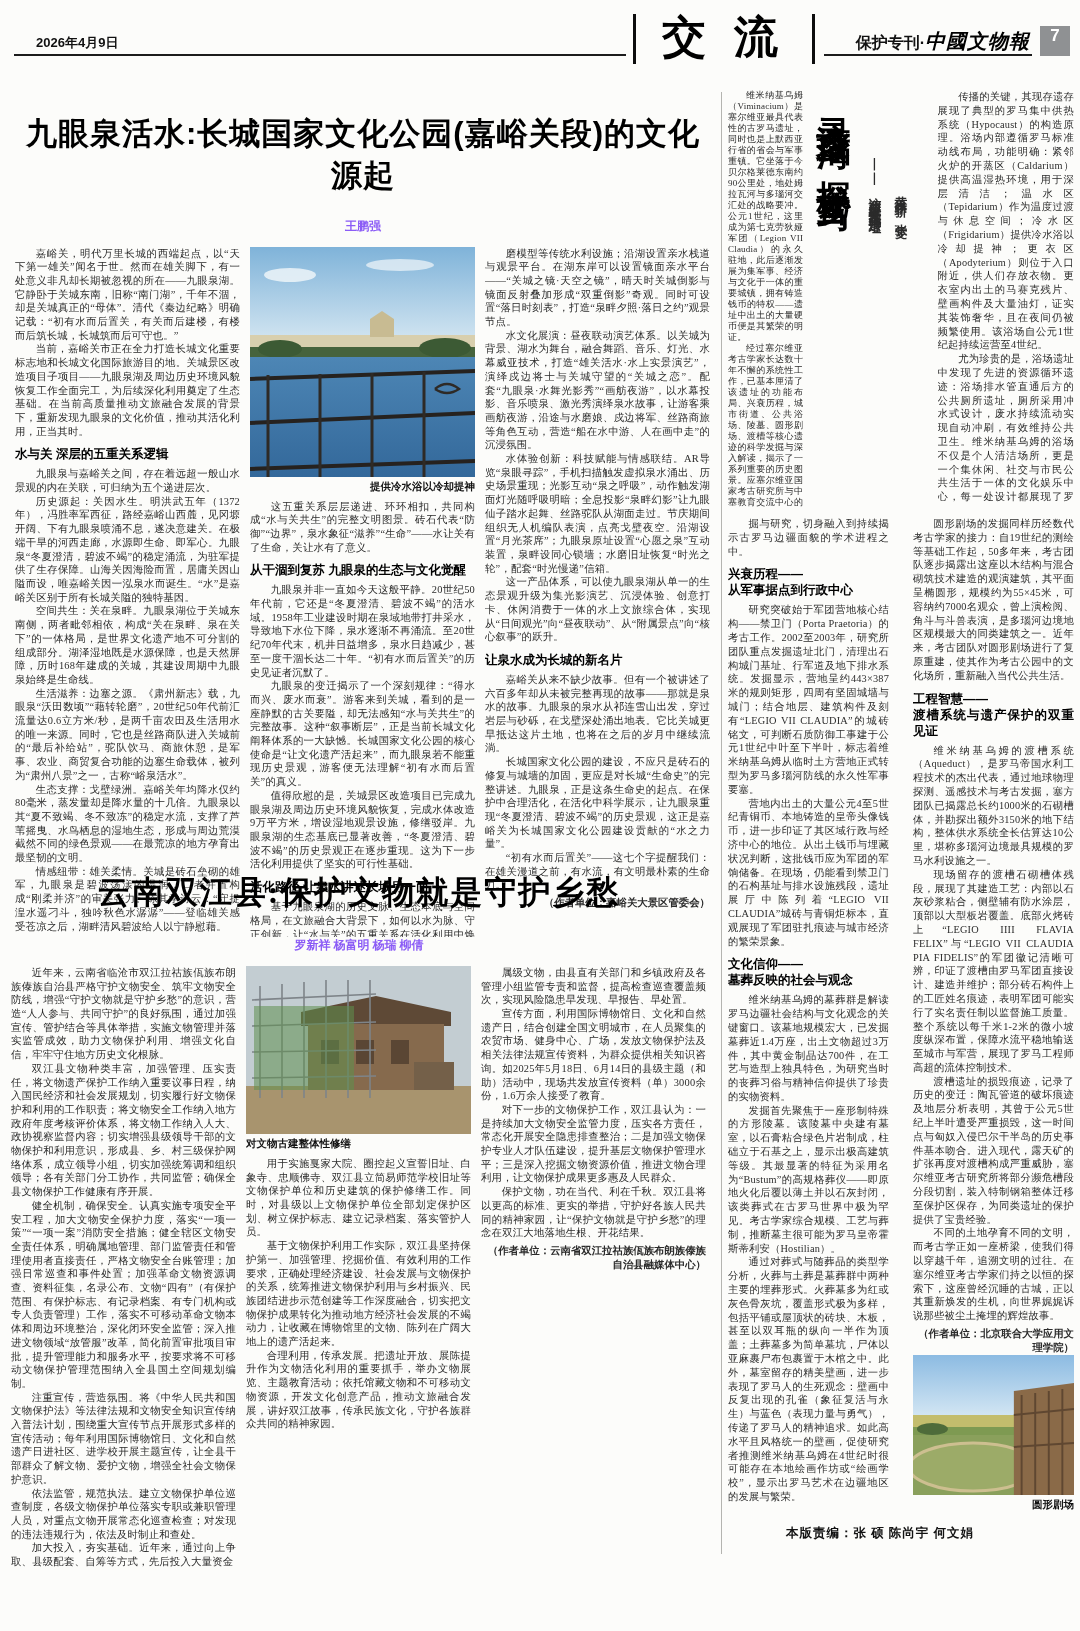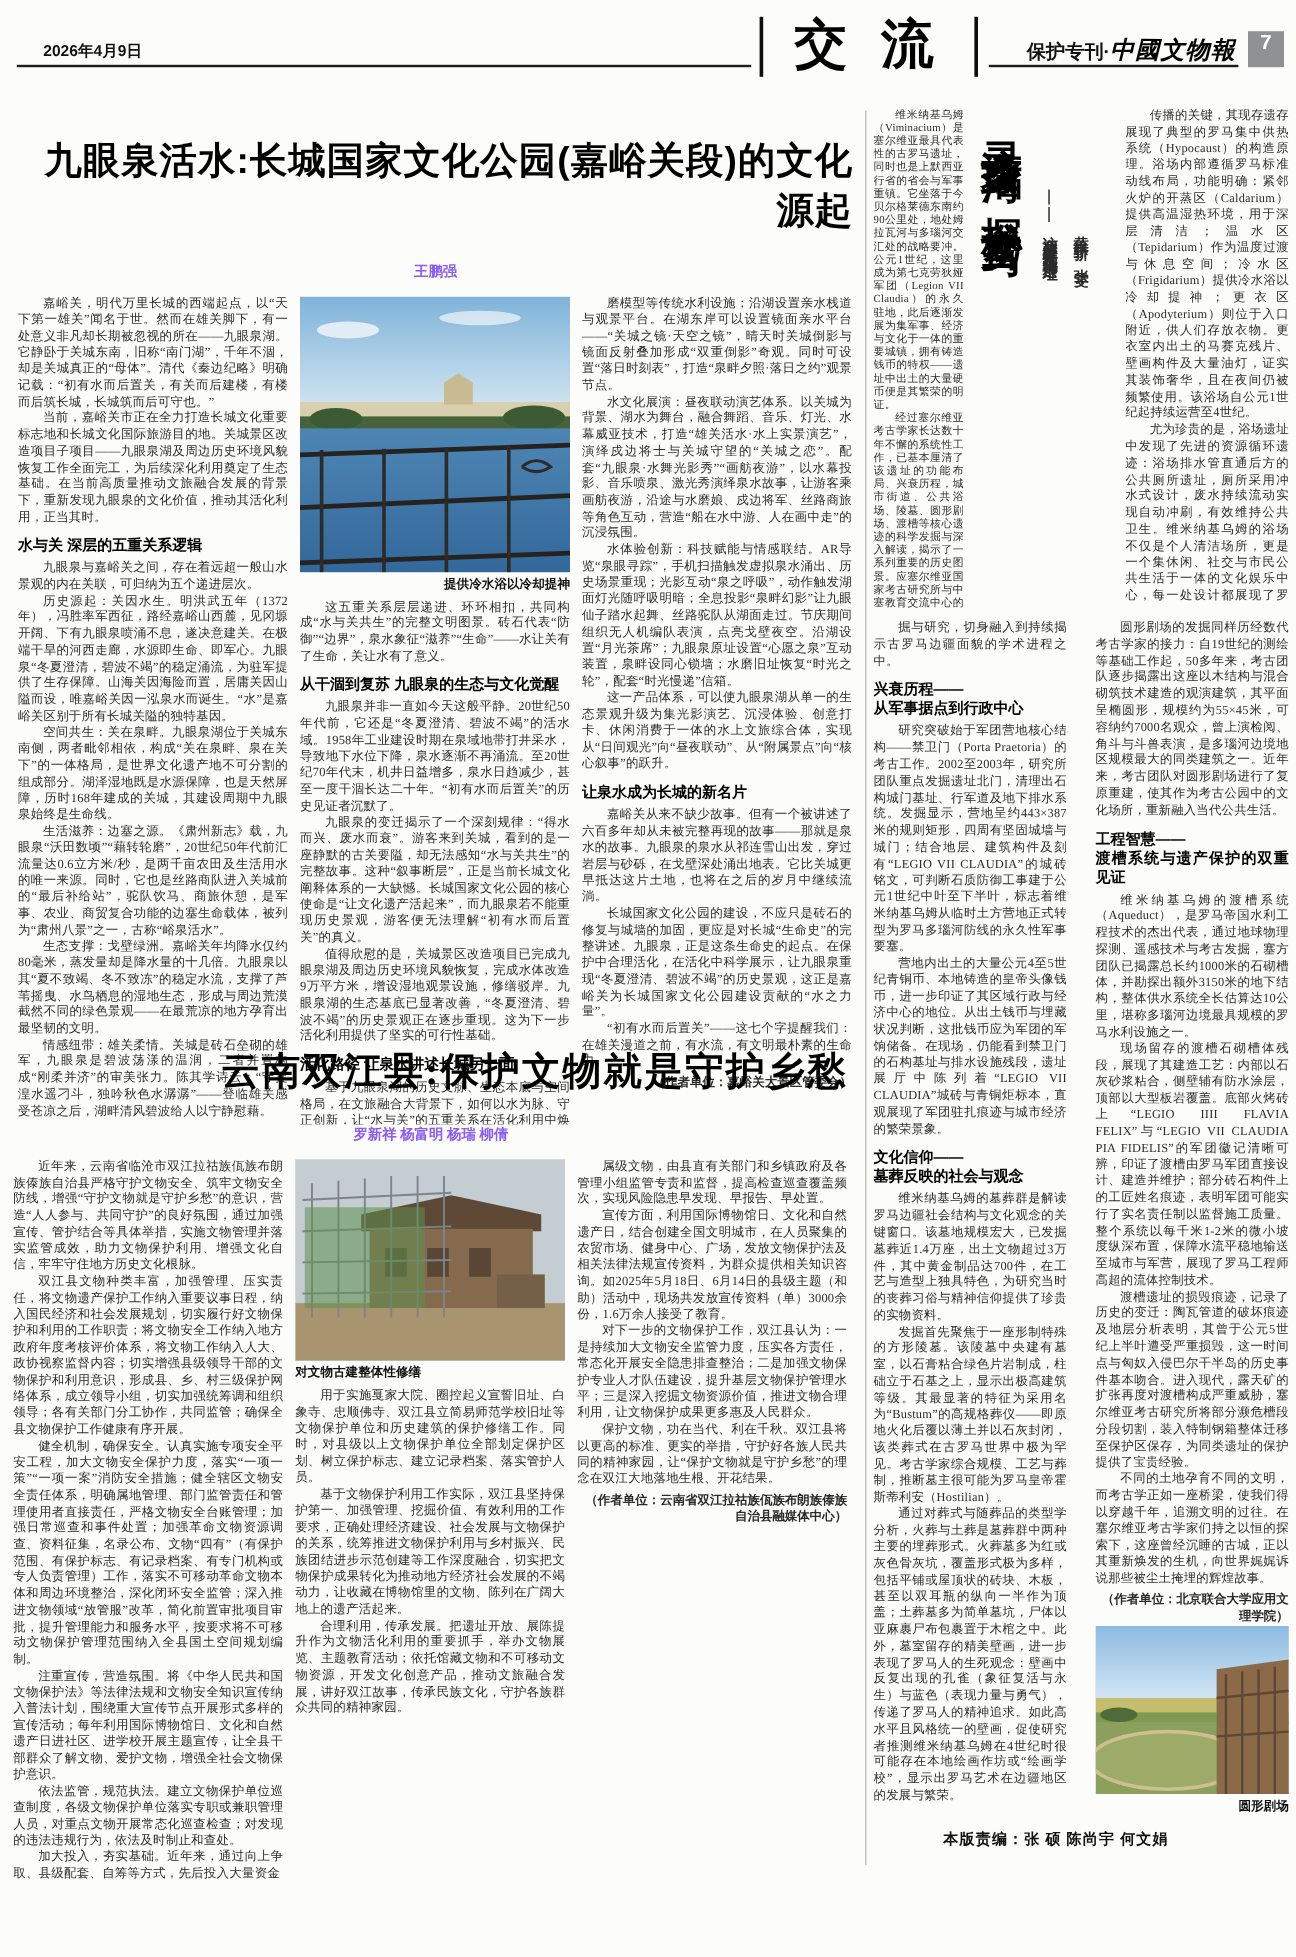--- a/index.html
+++ b/index.html
@@ -20,21 +20,21 @@
   .hdr-section{position:absolute;left:636px;top:8px;width:176px;text-align:center;
     font:900 44px "Liberation Sans","DejaVu Sans",sans-serif;color:#000;letter-spacing:8px;}
   .hdr-edition{position:absolute;left:830px;top:28px;width:200px;text-align:right;white-space:nowrap;}
   .hdr-edition .pfx{font:900 16px "Liberation Sans","DejaVu Sans",sans-serif;color:#111;}
   .hdr-edition .masthead{font:900 italic 20px "Liberation Serif","DejaVu Serif",serif;color:#000;letter-spacing:1px;}
   .hdr-pagebox{position:absolute;left:1040px;top:26px;width:30px;height:30px;background:#8f9193;
     color:#fff;text-align:center;line-height:30px;font:700 17px "Liberation Sans","DejaVu Sans",sans-serif;}
 
   
   .v-divider{position:absolute;left:721px;top:92px;width:1px;height:1462px;background:#b4b4b0;}
-  .a-title{ text-align:right;color:#000;}
+  .a-title{ text-align:center;color:#000;}
   .a-byline{text-align:center;font:700 12px "Liberation Serif","DejaVu Serif",serif;color:#8b5cf6;}
   .cols{display:flex;gap:10px;}
   .col{width:225px;overflow:hidden;}
   .colflow{text-align:justify;text-justify:inter-character;}
   .para{margin:0;text-indent:2em;font-size:10.4px;line-height:13.7px;letter-spacing:.2px;}
   .subhead{margin:8px 0 5px;font:800 12.5px "Liberation Sans","DejaVu Sans",sans-serif;color:#000;
     white-space:pre-line;line-height:16px;}
   .author-unit{margin:4px 0 0;text-indent:0;text-align:right;font-size:10.4px;line-height:13.7px;font-weight:700;}
   figure{margin:0;}
   .photo{width:100%;overflow:hidden;background:#ccc;}

